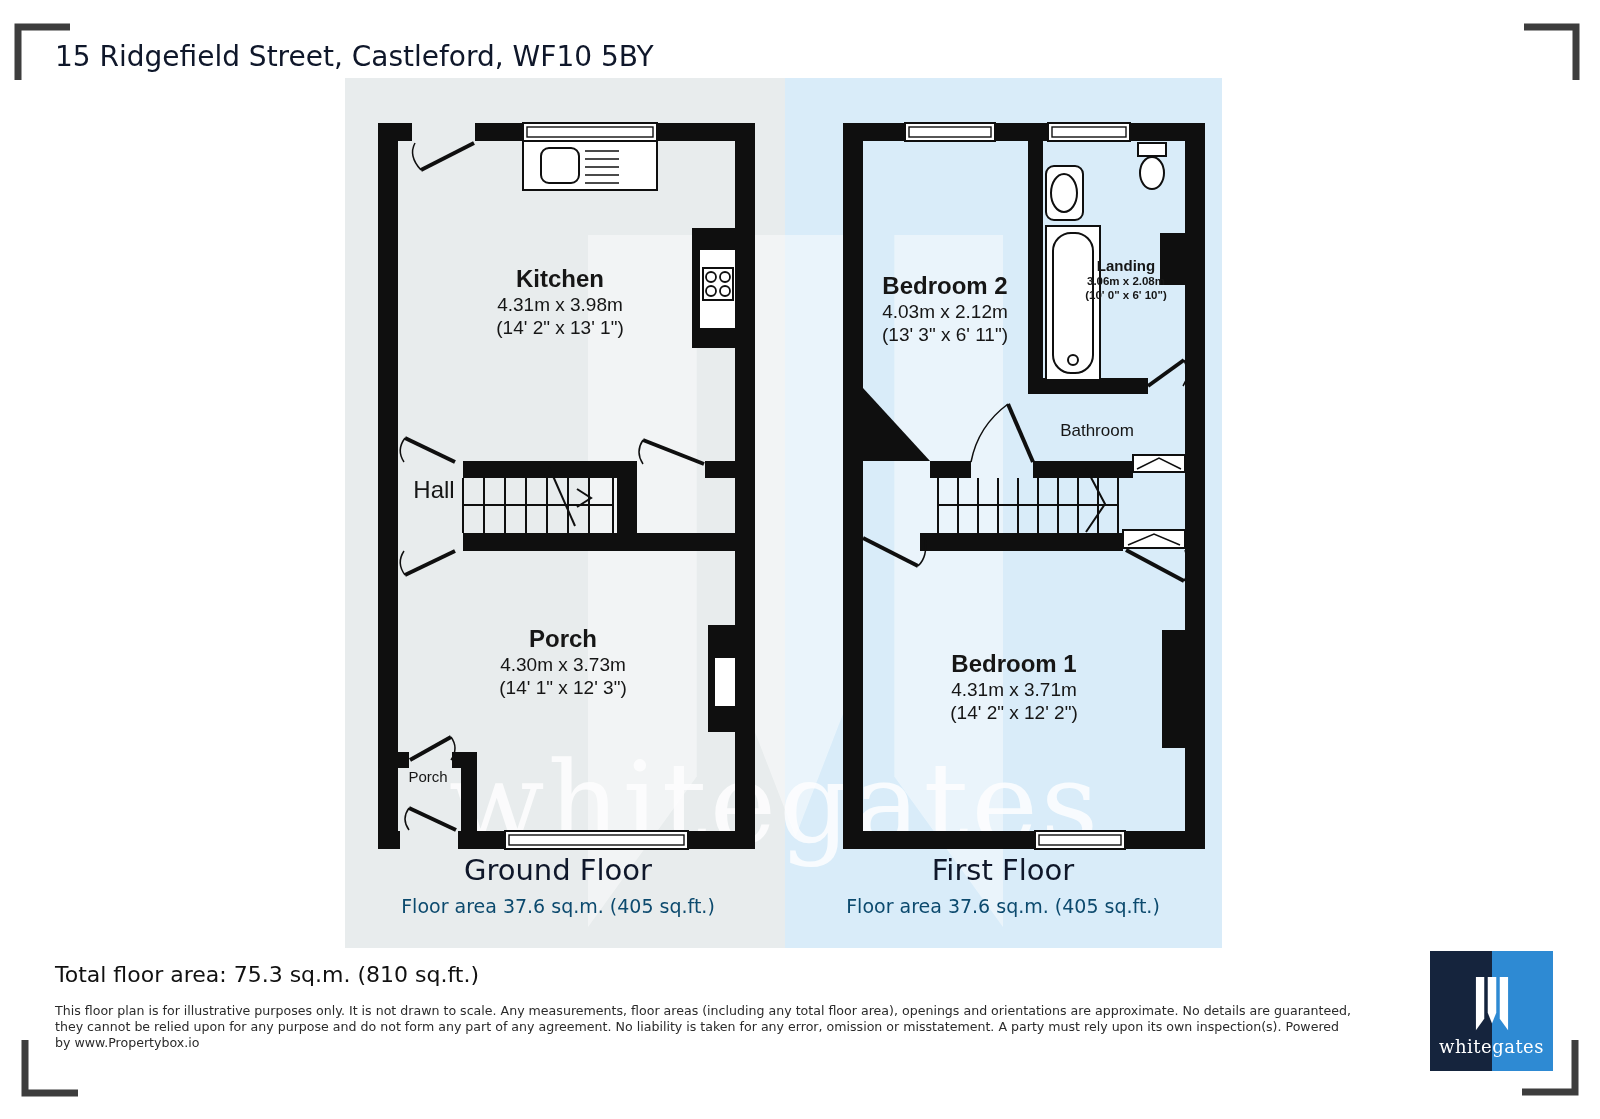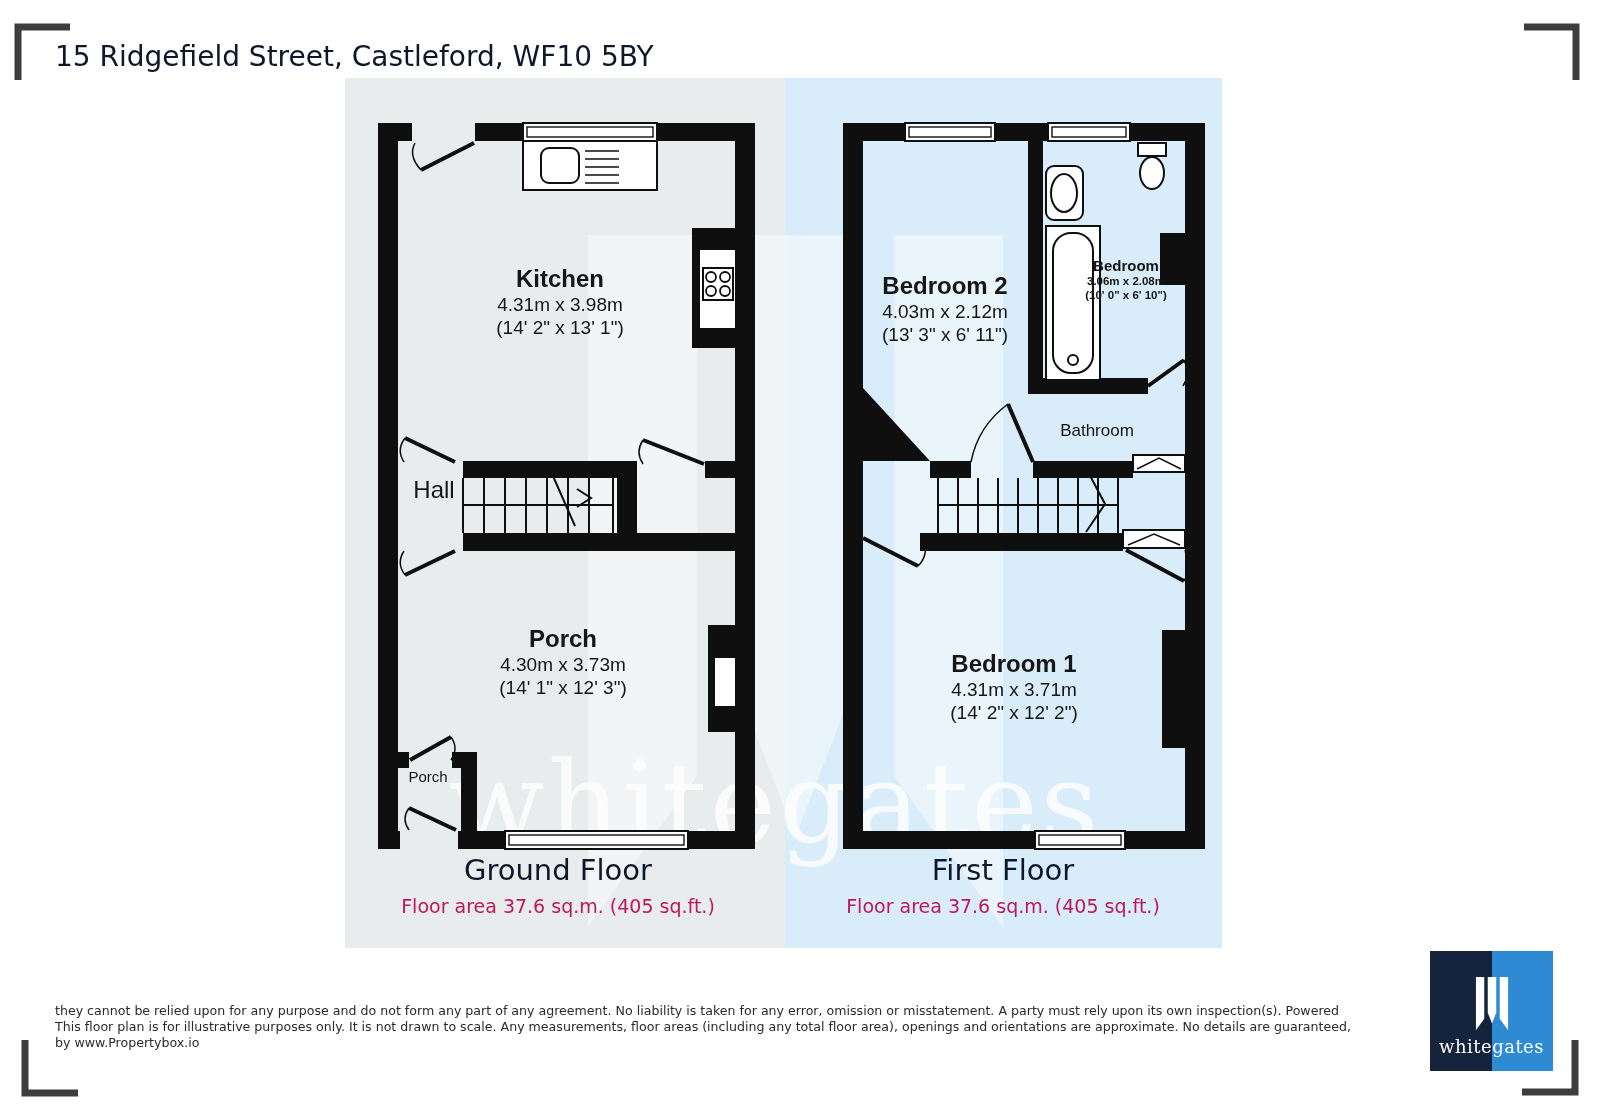--- a/index.html
+++ b/index.html
@@ -16,21 +16,21 @@
   .room-name{font-size:24px;font-weight:bold;}
   .room-dim{font-size:19px;text-align:center;}
   .room-name-sm{font-size:15px;font-weight:bold;}
   .room-dim-sm{font-size:11.5px;font-weight:bold;}
   .single{font-size:24px;}
   .single-sm{font-size:15px;}
   .single-md{font-size:17px;}
   .page-title{position:absolute;left:55px;top:40px;z-index:4;
               font-family:"DejaVu Sans",sans-serif;font-size:28px;color:#0f172a;}
   .floor-title{font-family:"DejaVu Sans",sans-serif;font-size:29px;color:#0f172a;}
-  .floor-area{font-family:"DejaVu Sans",sans-serif;font-size:19px;color:#be185d;margin-top:7px;}
+  .floor-area{font-family:"DejaVu Sans",sans-serif;font-size:19px;color:#0c4a6e;margin-top:7px;}
   .total-area{position:absolute;left:55px;top:962px;z-index:4;
               font-family:"DejaVu Sans",sans-serif;font-size:22px;color:#111;}
   .disclaimer{position:absolute;left:55px;top:1003px;width:1345px;z-index:4;
               font-family:"DejaVu Sans",sans-serif;font-size:12.6px;line-height:1.26;color:#2b2b2b;}
   .logo{position:absolute;left:1430px;top:951px;width:123px;height:120px;z-index:4;}
   .logo-half{position:absolute;top:0;height:100%;width:50%;}
   .logo-navy{left:0;background:#15243d;}
   .logo-blue{right:0;background:#2e8ad3;}
   .logo-mark{position:absolute;left:50%;top:26px;transform:translateX(-50%);}
   .logo-word{position:absolute;left:0;right:0;top:85px;text-align:center;z-index:2;
@@ -216,21 +216,21 @@
 
   <div class="lbl single-sm" style="left:428px;top:768px;">Porch</div>
 
   <div class="lbl" style="left:945px;top:272px;">
     <div class="room-name">Bedroom 2</div>
     <div class="room-dim">4.03m x 2.12m</div>
     <div class="room-dim">(13' 3" x 6' 11")</div>
   </div>
 
   <div class="lbl" style="left:1126px;top:257px;">
-    <div class="room-name-sm">Bedroom</div>
+    <div class="room-name-sm">Landing</div>
     <div class="room-dim-sm">3.06m x 2.08m</div>
     <div class="room-dim-sm">(10' 0" x 6' 10")</div>
   </div>
 
   <div class="lbl single-md" style="left:1097px;top:421px;">Bathroom</div>
 
   <div class="lbl" style="left:1014px;top:650px;">
     <div class="room-name">Bedroom 1</div>
     <div class="room-dim">4.31m x 3.71m</div>
     <div class="room-dim">(14' 2" x 12' 2")</div>
@@ -239,24 +239,25 @@
   <div class="lbl" style="left:558px;top:853px;">
     <div class="floor-title">Ground Floor</div>
     <div class="floor-area">Floor area 37.6 sq.m. (405 sq.ft.)</div>
   </div>
 
   <div class="lbl" style="left:1003px;top:853px;">
     <div class="floor-title">First Floor</div>
     <div class="floor-area">Floor area 37.6 sq.m. (405 sq.ft.)</div>
   </div>
 
+  <div class="total-area">Total floor area: 75.3 sq.m. (810 sq.ft.)</div>
 
   <div class="disclaimer">
+    <div>This floor plan is for illustrative purposes only. It is not drawn to scale. Any measurements, floor areas (including any total floor area), openings and orientations are approximate. No details are guaranteed,</div>
     <div>they cannot be relied upon for any purpose and do not form any part of any agreement. No liability is taken for any error, omission or misstatement. A party must rely upon its own inspection(s). Powered</div>
-    <div>This floor plan is for illustrative purposes only. It is not drawn to scale. Any measurements, floor areas (including any total floor area), openings and orientations are approximate. No details are guaranteed,</div>
     <div>by www.Propertybox.io</div>
   </div>
 
   <div class="logo">
     <div class="logo-half logo-navy"></div>
     <div class="logo-half logo-blue"></div>
     <svg class="logo-mark" width="42" height="55" viewBox="0 0 84 142">
       <use href="#wg-mark" fill="#ffffff"></use>
     </svg>
     <div class="logo-word">whitegates</div>

